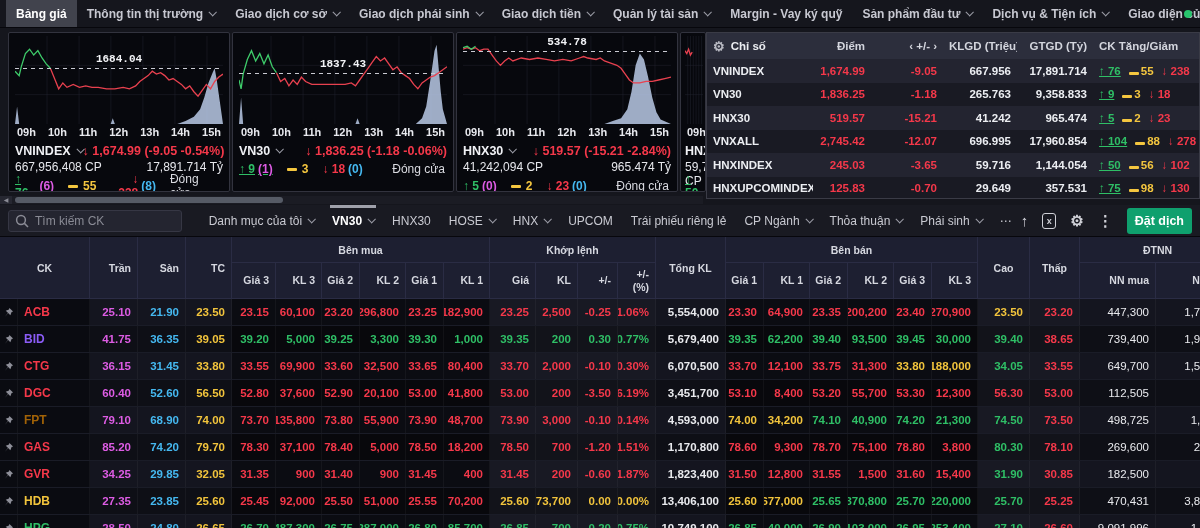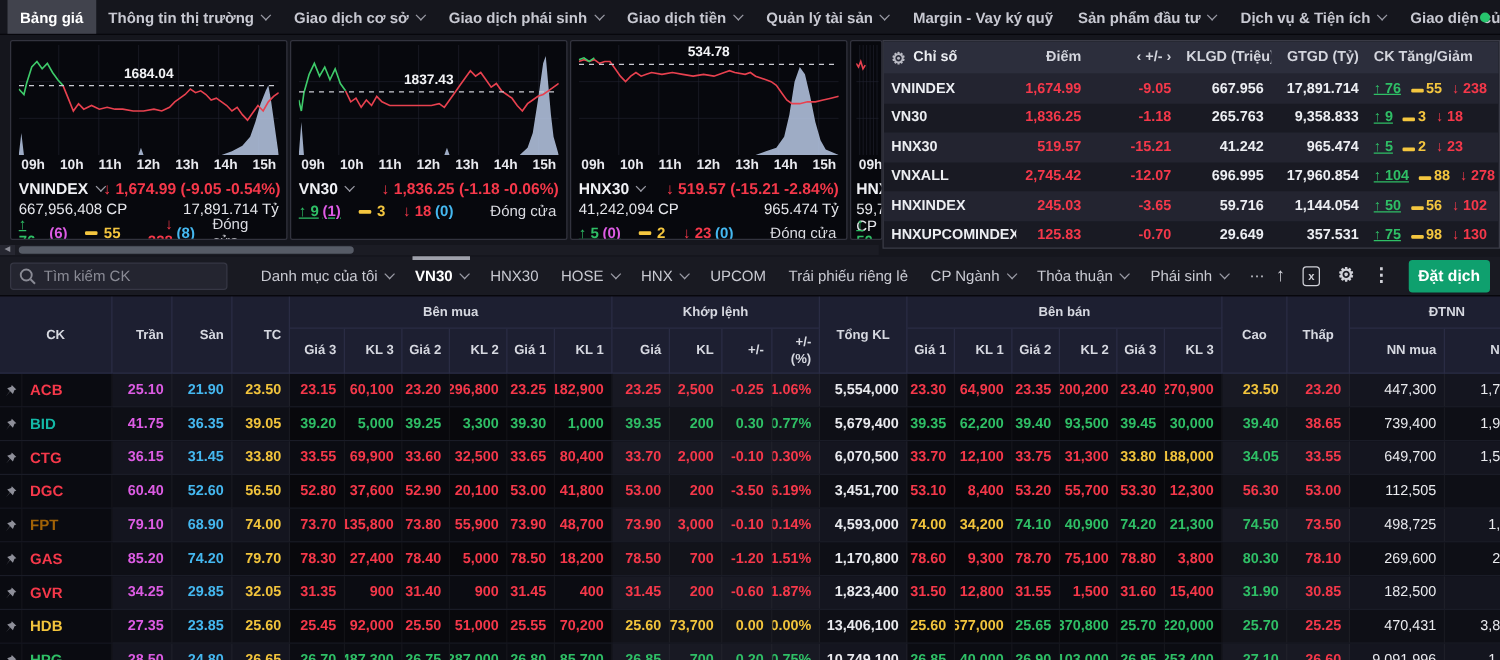--- a/index.html
+++ b/index.html
@@ -19,21 +19,21 @@
   .status-dot { position:absolute; right:8px; top:10px; width:8px; height:8px;
     border-radius:50%; background:#27c46d; }
 
   
   .charts-row { position:relative; height:177px; background:#15161d;
     display:flex; gap:2px; padding:4px 0 0 8px; }
   .chart-panel { flex:none; width:222px; height:160px; background:#07080d;
     border:1px solid #32333e; border-radius:2px; padding:3px 6px 0 6px;
     position:relative; overflow:hidden; }
   .chart-panel.partial { width:26px; padding:3px 2px 0 4px; }
-  .plot { position:relative; height:88px; }
+  .plot { position:relative; height:88px;font-family:Liberation Mono, monospace; }
   .plot svg { position:absolute; inset:0; width:100%; height:100%; }
   .refline { position:absolute; left:0; right:0; height:1px;
     background-image:repeating-linear-gradient(to right,#c9cad2 0 4px,transparent 4px 8px); }
   .reflabel { position:absolute; left:0; right:0; text-align:center; color:#f2f3f6;
     font-size:11px; font-weight:bold; }
   .taxis { display:flex; justify-content:space-between; padding:2px 2px 0 2px;
     color:#e8e9ee; font-size:11px; font-weight:bold; height:17px; }
   .cline1 { display:flex; justify-content:space-between; align-items:center; height:19px; }
   .cname { color:#f0f1f5; font-size:12.5px; font-weight:bold; display:flex; gap:6px; align-items:center; }
   .cprice { font-size:12.5px; font-weight:bold; color:#f5384a; white-space:nowrap; }
@@ -543,21 +543,21 @@
           <div class="td lite" style="width:50px;color:#f5384a">23.20</div>
           <div class="td nn" style="width:76px;color:#e9eaee">447,300</div>
           <div class="td nn" style="width:80px;color:#e9eaee">1,737,59</div>
         </div>
         <div class="tr even">
           <div class="td pin" style="width:18px">
             <svg width="11" height="11" viewBox="0 0 12 12">
   <path d="M7 1l4 4-1.6.5L8 9 5.6 6.6 2 11l3.4-4.6L3 4l3.5-1.4z" fill="#8e8f99"></path>
             </svg>
           </div>
-          <div class="td ckc" style="width:72px;color:#14b8a6">BID</div>
+          <div class="td ckc" style="width:72px;color:#8b5cf6">BID</div>
           <div class="td " style="width:48px;color:#dd5ce4">41.75</div>
           <div class="td " style="width:48px;color:#45b8f0">36.35</div>
           <div class="td " style="width:46px;color:#f2c43c">39.05</div>
           <div class="td dark" style="width:44px;color:#2fbf66">39.20</div>
           <div class="td dark" style="width:46px;color:#2fbf66">5,000</div>
           <div class="td dark" style="width:38px;color:#2fbf66">39.25</div>
           <div class="td dark" style="width:46px;color:#2fbf66">3,300</div>
           <div class="td dark" style="width:38px;color:#2fbf66">39.30</div>
           <div class="td dark" style="width:46px;color:#2fbf66">1,000</div>
           <div class="td lite" style="width:46px;color:#2fbf66">39.35</div>
@@ -676,21 +676,21 @@
           <div class="td pin" style="width:18px">
             <svg width="11" height="11" viewBox="0 0 12 12">
   <path d="M7 1l4 4-1.6.5L8 9 5.6 6.6 2 11l3.4-4.6L3 4l3.5-1.4z" fill="#8e8f99"></path>
             </svg>
           </div>
           <div class="td ckc" style="width:72px;color:#f5384a">GAS</div>
           <div class="td " style="width:48px;color:#dd5ce4">85.20</div>
           <div class="td " style="width:48px;color:#45b8f0">74.20</div>
           <div class="td " style="width:46px;color:#f2c43c">79.70</div>
           <div class="td dark" style="width:44px;color:#f5384a">78.30</div>
-          <div class="td dark" style="width:46px;color:#f5384a">27,400</div>
+          <div class="td dark" style="width:46px;color:#f5384a">37,100</div>
           <div class="td dark" style="width:38px;color:#f5384a">78.40</div>
           <div class="td dark" style="width:46px;color:#f5384a">5,000</div>
           <div class="td dark" style="width:38px;color:#f5384a">78.50</div>
           <div class="td dark" style="width:46px;color:#f5384a">18,200</div>
           <div class="td lite" style="width:46px;color:#f5384a">78.50</div>
           <div class="td lite" style="width:42px;color:#f5384a">700</div>
           <div class="td lite" style="width:40px;color:#f5384a">-1.20</div>
           <div class="td lite" style="width:38px;color:#f5384a">-1.51%</div>
           <div class="td " style="width:70px;color:#e9eaee">1,170,800</div>
           <div class="td dark" style="width:38px;color:#f5384a">78.60</div>

